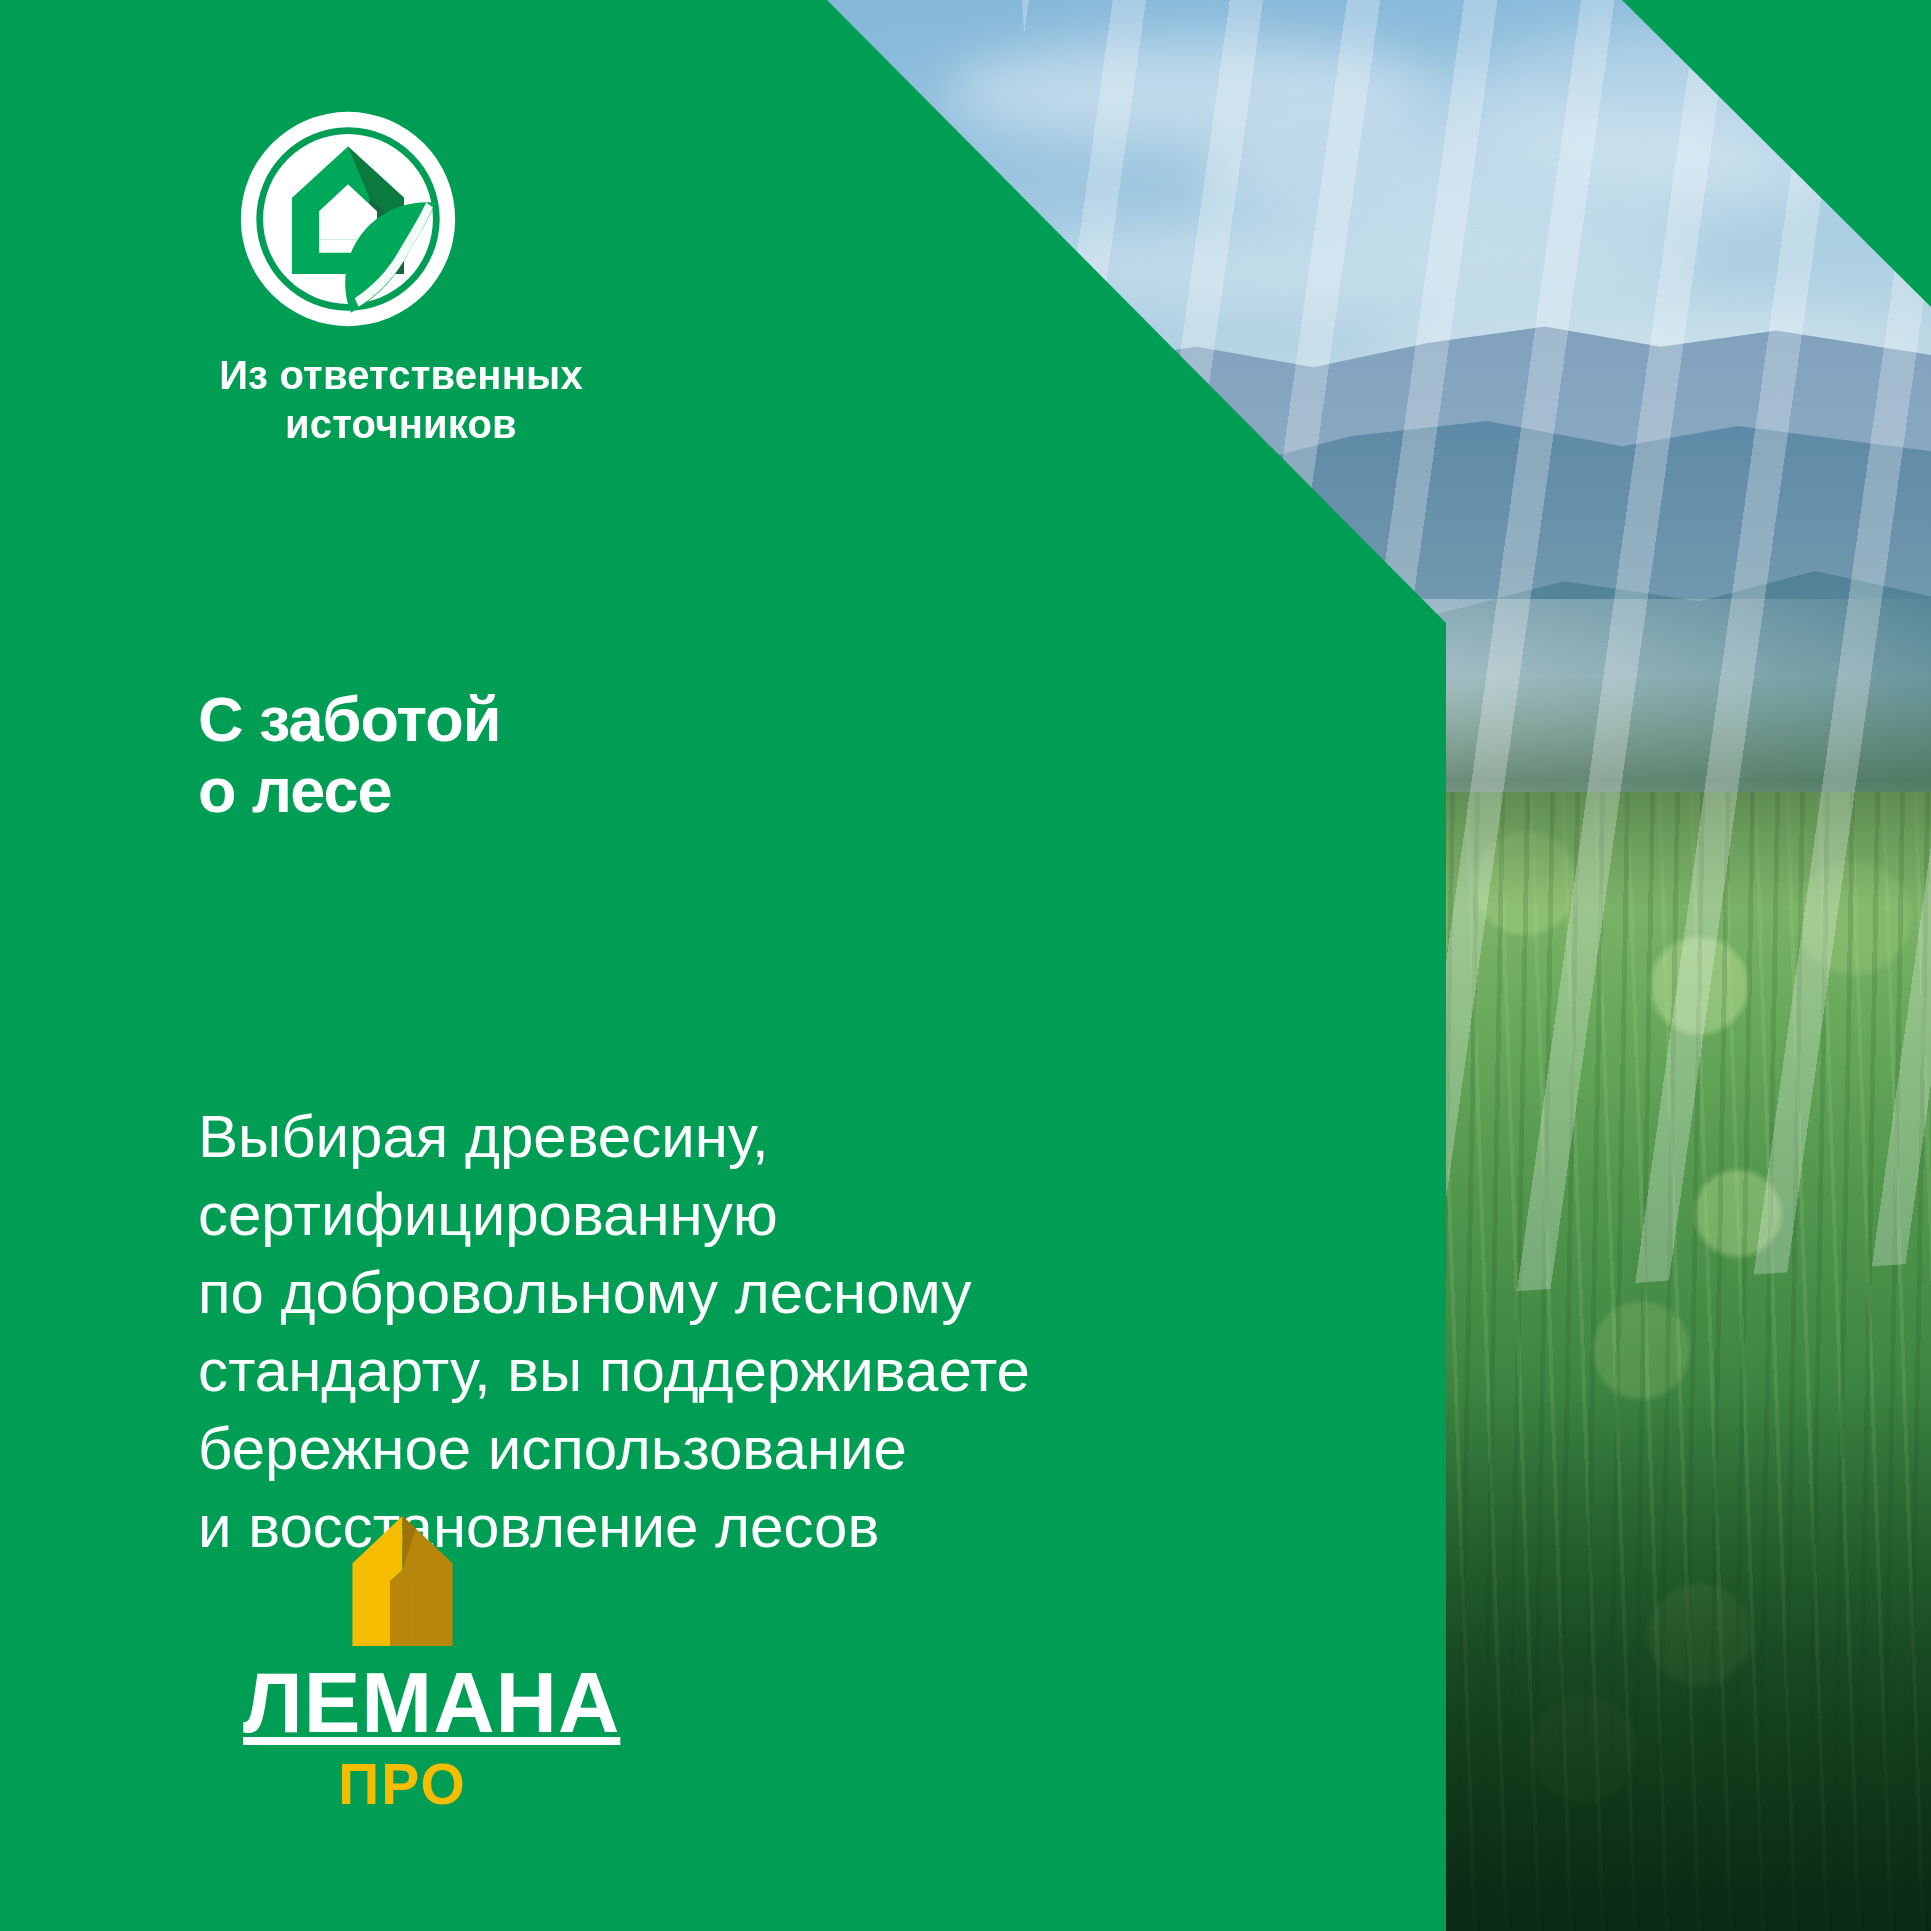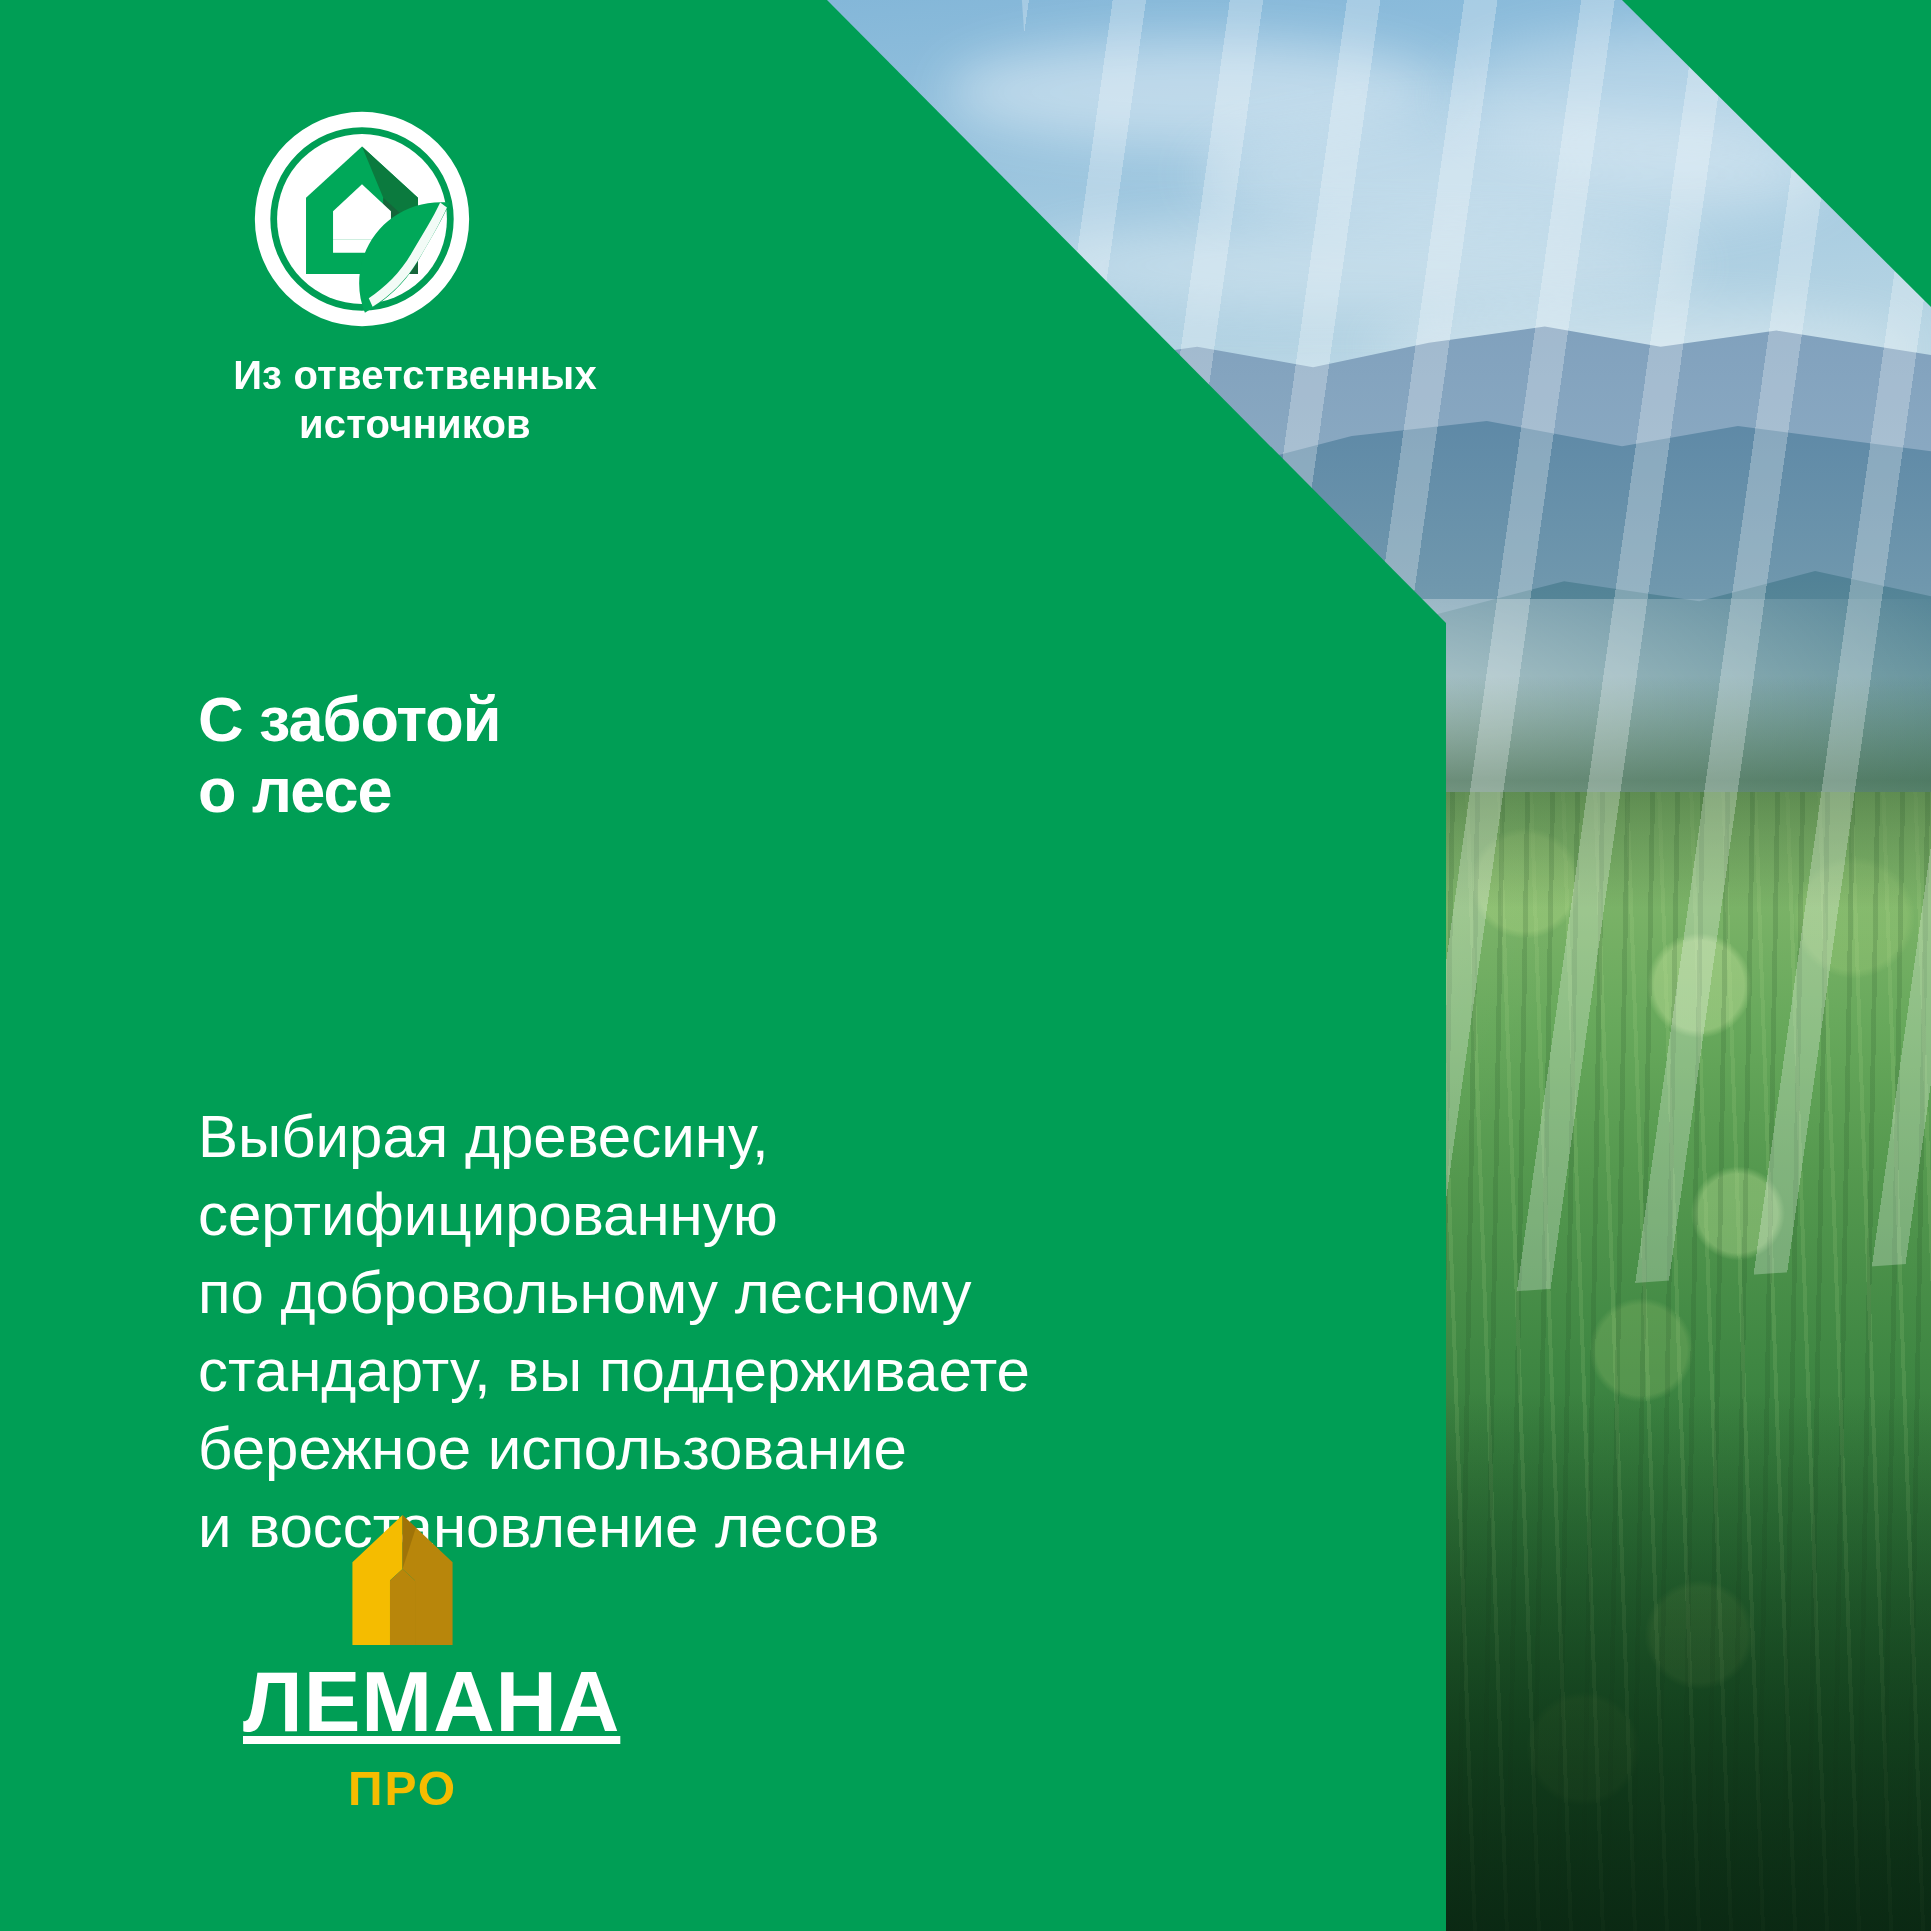--- a/index.html
+++ b/index.html
@@ -204,21 +204,21 @@
   .content {
     position: absolute;
     left: 0; top: 0;
     width: 1446px;
     height: 1931px;
   }
 
   
   .eco-badge {
     position: absolute;
-    left: 198px;
+    left: 184px;
     top: 108px;
     width: 541px;
   }
   .eco-mark { width: 222px; height: 222px; display: block; margin-left: 53px; }
   .eco-caption {
     margin-top: 21px;
     width: 434px;
     text-align: center;
     color: #ffffff;
     font-size: 40px;
@@ -264,26 +264,26 @@
     color: #ffffff;
     font-size: 85px;
     font-weight: bold;
     letter-spacing: 1px;
     line-height: .95;
     text-align: center;
     text-decoration: underline;
   }
   .brand-sub {
     color: #F5BC00;
-    font-size: 48px;
+    font-size: 57px;
     font-weight: bold;
     letter-spacing: 1.9px;
     line-height: 1;
     text-align: center;
-    margin-top: 22px;
+    margin-top: 12px;
   }
 </style>
 </head>
 <body>
 
 <div class="poster">
 
   <div class="photo">
     <div class="sky"></div>
     <div class="cloud c1"></div>

